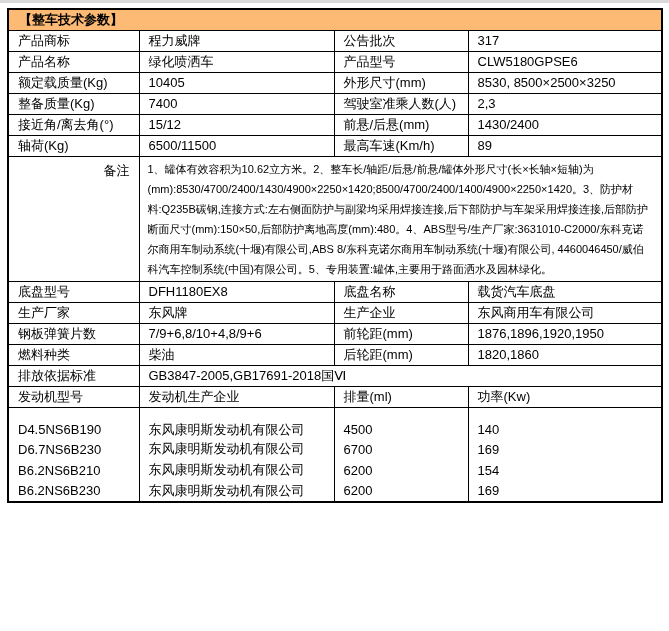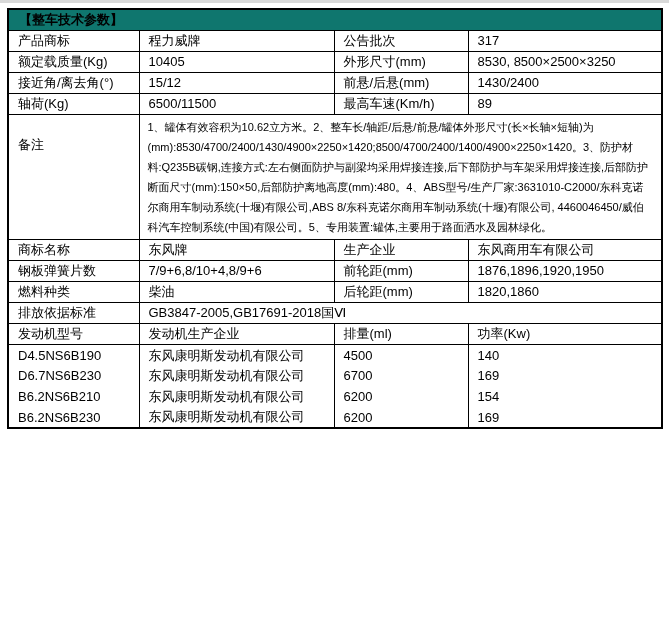--- a/index.html
+++ b/index.html
@@ -20,35 +20,35 @@
   td {
     border: 1px solid #000;
     font-size: 13px;
     height: 21px;
     padding: 0 9px;
     vertical-align: middle;
     white-space: nowrap;
     overflow: hidden;
   }
   tr.band td {
-    background: #0f766e;
+    background: #fdba74;
     font-weight: bold;
     padding-left: 10px;
   }
-  td.remark-label { vertical-align: top; padding-top: 21px; }
+  td.remark-label { vertical-align: top; padding-top: 5px; text-align: right; }
   td.remark-value {
     white-space: normal;
     vertical-align: top;
     line-height: 20px;
     padding: 2px 8px;
     font-size: 11px;
     letter-spacing: 0;
   }
   tr.engine-row td { border-top: 0; border-bottom: 0; height: 21px; }
-  tr.engine-row.first td { padding-top: 2px; }
+  tr.engine-row.first td { padding-top: 13px; }
 </style>
 </head>
 <body>
 
 <div class="top-strip"></div>
 
 <table class="spec">
   <colgroup>
     <col style="width:131px">
       <col style="width:195px">
@@ -60,44 +60,62 @@
     <tr class="band">
       <td colspan="4">【整车技术参数】</td>
     </tr>
     <tr>
       <td>产品商标</td>
       <td>程力威牌</td>
       <td>公告批次</td>
       <td>317</td>
     </tr>
     <tr>
+      <td>产品名称</td>
+      <td>绿化喷洒车</td>
+      <td>产品型号</td>
+      <td>CLW5180GPSE6</td>
+    </tr>
+    <tr>
       <td>额定载质量(Kg)</td>
       <td>10405</td>
       <td>外形尺寸(mm)</td>
       <td>8530, 8500×2500×3250</td>
+    </tr>
+    <tr>
+      <td>整备质量(Kg)</td>
+      <td>7400</td>
+      <td>驾驶室准乘人数(人)</td>
+      <td>2,3</td>
     </tr>
     <tr>
       <td>接近角/离去角(°)</td>
       <td>15/12</td>
       <td>前悬/后悬(mm)</td>
       <td>1430/2400</td>
     </tr>
     <tr>
       <td>轴荷(Kg)</td>
       <td>6500/11500</td>
       <td>最高车速(Km/h)</td>
       <td>89</td>
     </tr>
     <tr>
       <td class="remark-label">备注</td>
       <td class="remark-value" colspan="3">1、罐体有效容积为10.62立方米。2、整车长/轴距/后悬/前悬/罐体外形尺寸(长×长轴×短轴)为(mm):8530/4700/2400/1430/4900×2250×1420;8500/4700/2400/1400/4900×2250×1420。3、防护材料:Q235B碳钢,连接方式:左右侧面防护与副梁均采用焊接连接,后下部防护与车架采用焊接连接,后部防护断面尺寸(mm):150×50,后部防护离地高度(mm):480。4、ABS型号/生产厂家:3631010-C2000/东科克诺尔商用车制动系统(十堰)有限公司,ABS 8/东科克诺尔商用车制动系统(十堰)有限公司, 4460046450/威伯科汽车控制系统(中国)有限公司。5、专用装置:罐体,主要用于路面洒水及园林绿化。</td>
     </tr>
 
     <tr>
-      <td>商标名称</td>
+      <td>底盘型号</td>
+      <td>DFH1180EX8</td>
+      <td>底盘名称</td>
+      <td>载货汽车底盘</td>
+    </tr>
+    <tr>
+      <td>生产厂家</td>
       <td>东风牌</td>
       <td>生产企业</td>
       <td>东风商用车有限公司</td>
     </tr>
     <tr>
       <td>钢板弹簧片数</td>
       <td>7/9+6,8/10+4,8/9+6</td>
       <td>前轮距(mm)</td>
       <td>1876,1896,1920,1950</td>
     </tr>

